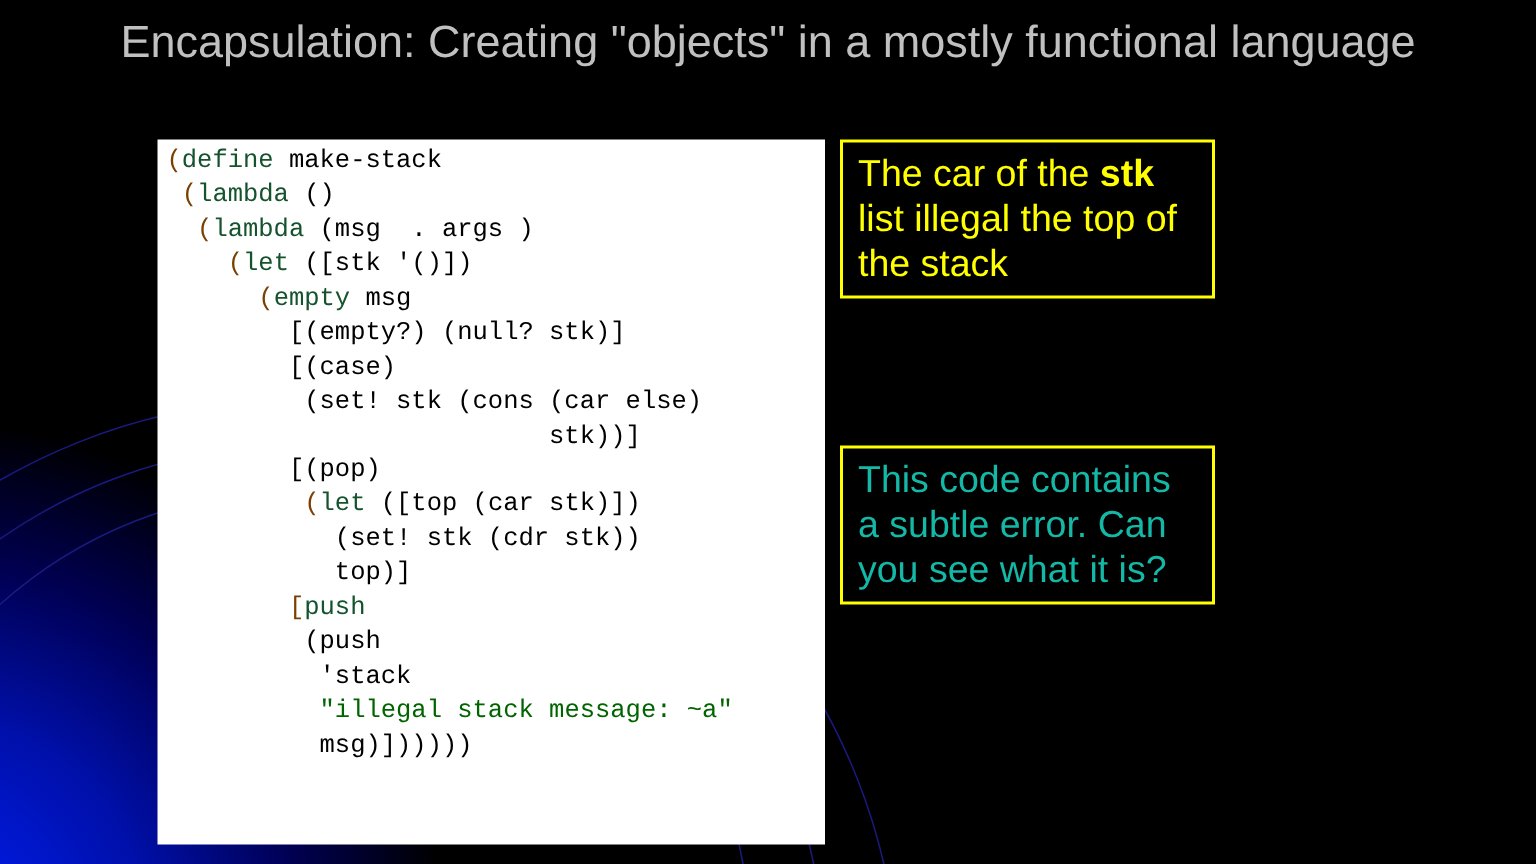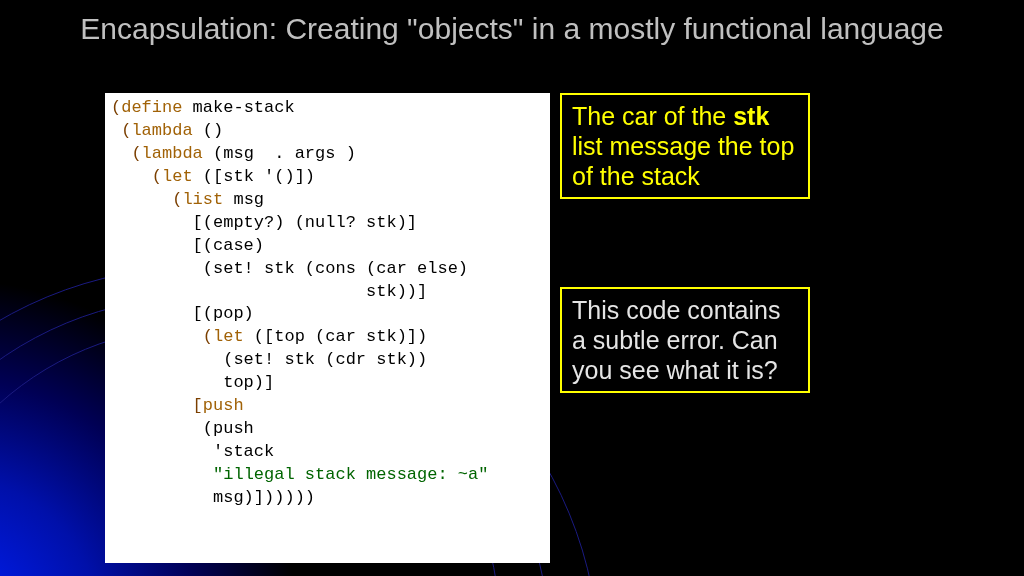--- a/index.html
+++ b/index.html
@@ -47,60 +47,60 @@
     width: 445px;
     height: 470px;
     background: #fff;
     padding: 4px 6px;
     font-family: "Courier New", monospace;
     font-size: 17px;
     line-height: 1.35;
     white-space: pre;
     color: #000;
   }
-  .kw { color: #a16207; }
+  .kw { color: #14532d; }
   .paren { color: #7b3f00; }
   .str { color: #006400; }
   .note-box {
     position: absolute;
     left: 560px;
     width: 250px;
     border: 2px solid #ffff00;
     padding: 6px 10px;
     font-size: 25px;
     line-height: 1.2;
   }
   .note1 { top: 93px; color: #ffff00; }
-  .note2 { top: 287px; color: #e5e5e5; }
+  .note2 { top: 297px; color: #14b8a6; }
   .bold { font-weight: bold; }
 </style>
 </head>
 <body>
 
 <div class="bg-glow"></div>
 <div class="bg-arc1"></div>
 <div class="bg-arc2"></div>
 <div class="bg-arc3"></div>
 
 <div class="title">Encapsulation: Creating "objects" in a mostly functional language</div>
 
 <div class="code-box"><span class="paren">(</span><span class="kw">define</span><span> make-stack</span>
 <span class="paren"> (</span><span class="kw">lambda</span><span> ()</span>
 <span class="paren">  (</span><span class="kw">lambda</span><span> (msg  . args )</span>
 <span class="paren">    (</span><span class="kw">let</span><span> ([stk '()])</span>
-<span class="paren">      (</span><span class="kw">list</span><span> msg</span>
+<span class="paren">      (</span><span class="kw">empty</span><span> msg</span>
 <span>        [(empty?) (null? stk)]</span>
 <span>        [(case)</span>
 <span>         (set! stk (cons (car else)</span>
 <span>                         stk))]</span>
 <span>        [(pop)</span>
 <span class="paren">         (</span><span class="kw">let</span><span> ([top (car stk)])</span>
 <span>           (set! stk (cdr stk))</span>
 <span>           top)]</span>
 <span class="paren">        [</span><span class="kw">push</span>
 <span>         (push</span>
 <span>          'stack</span>
 <span>          </span><span class="str">"illegal stack message: ~a"</span>
 <span>          msg)])))))</span></div>
 
-<div class="note-box note1"><span>The car of the </span><span class="bold">stk</span><span> list message the top of the stack</span></div>
+<div class="note-box note1"><span>The car of the </span><span class="bold">stk</span><span> list illegal the top of the stack</span></div>
 
 <div class="note-box note2">This code contains a subtle error. Can you see what it is?</div>
 
 </body></html>

